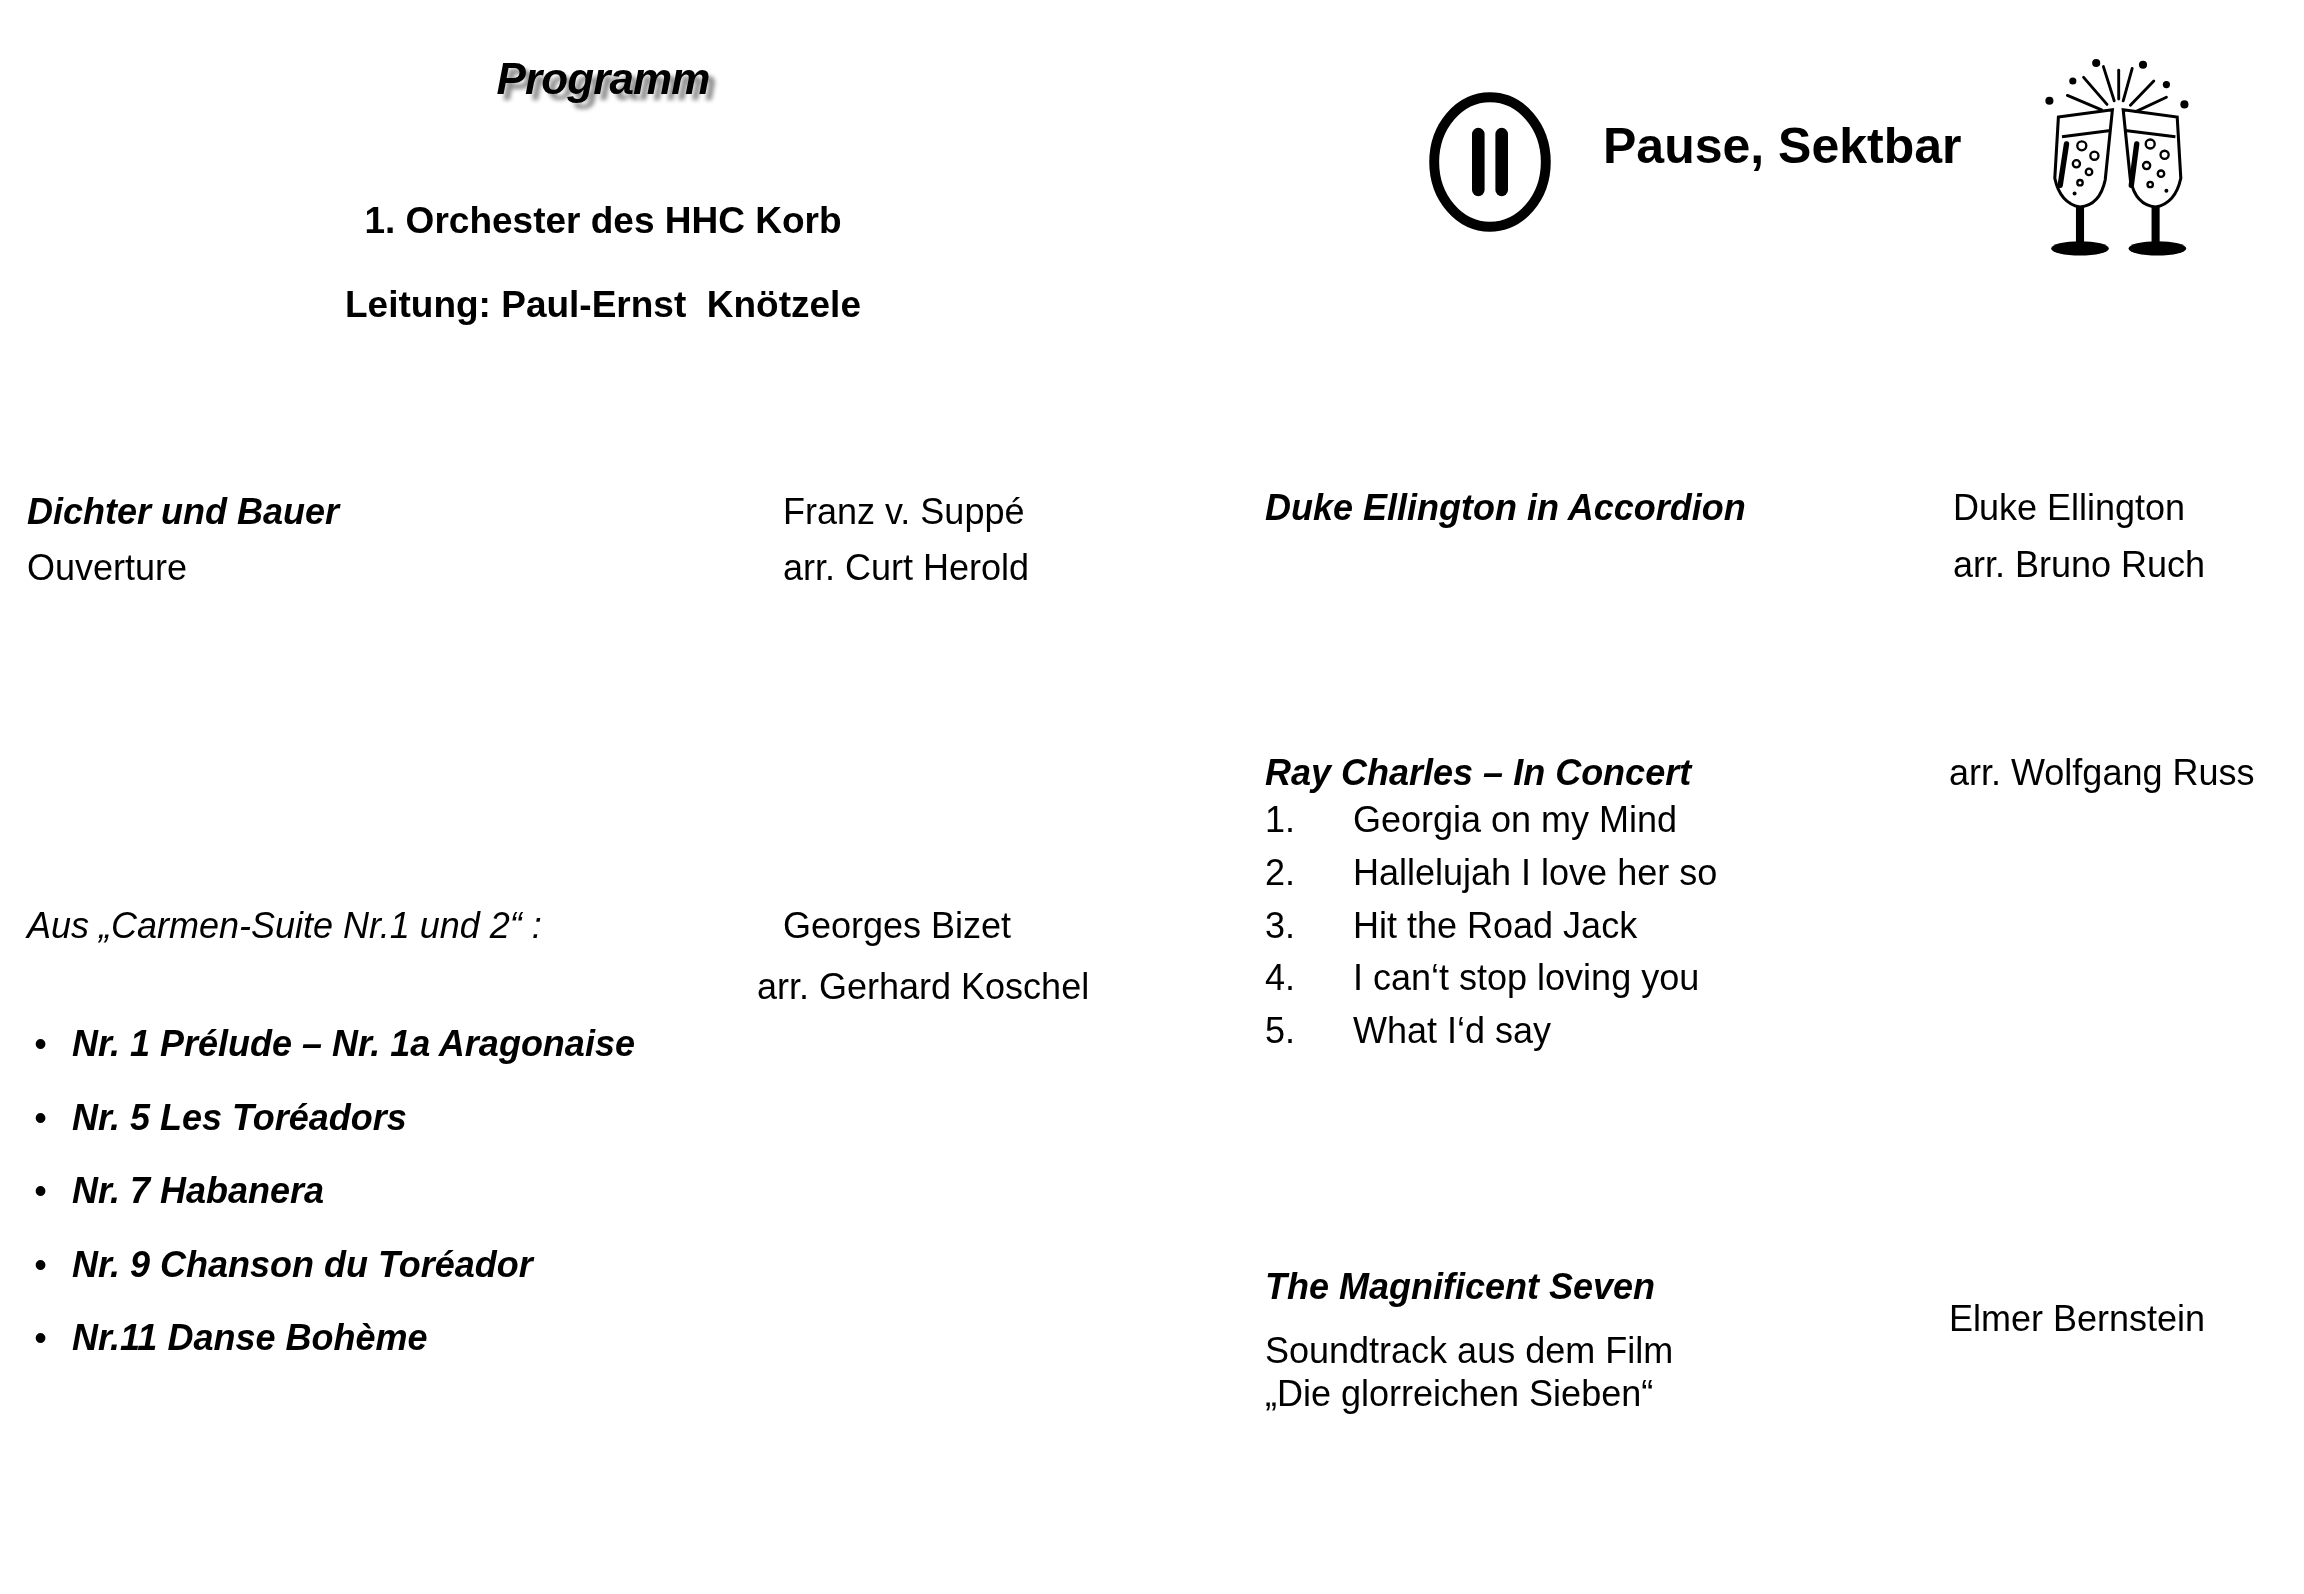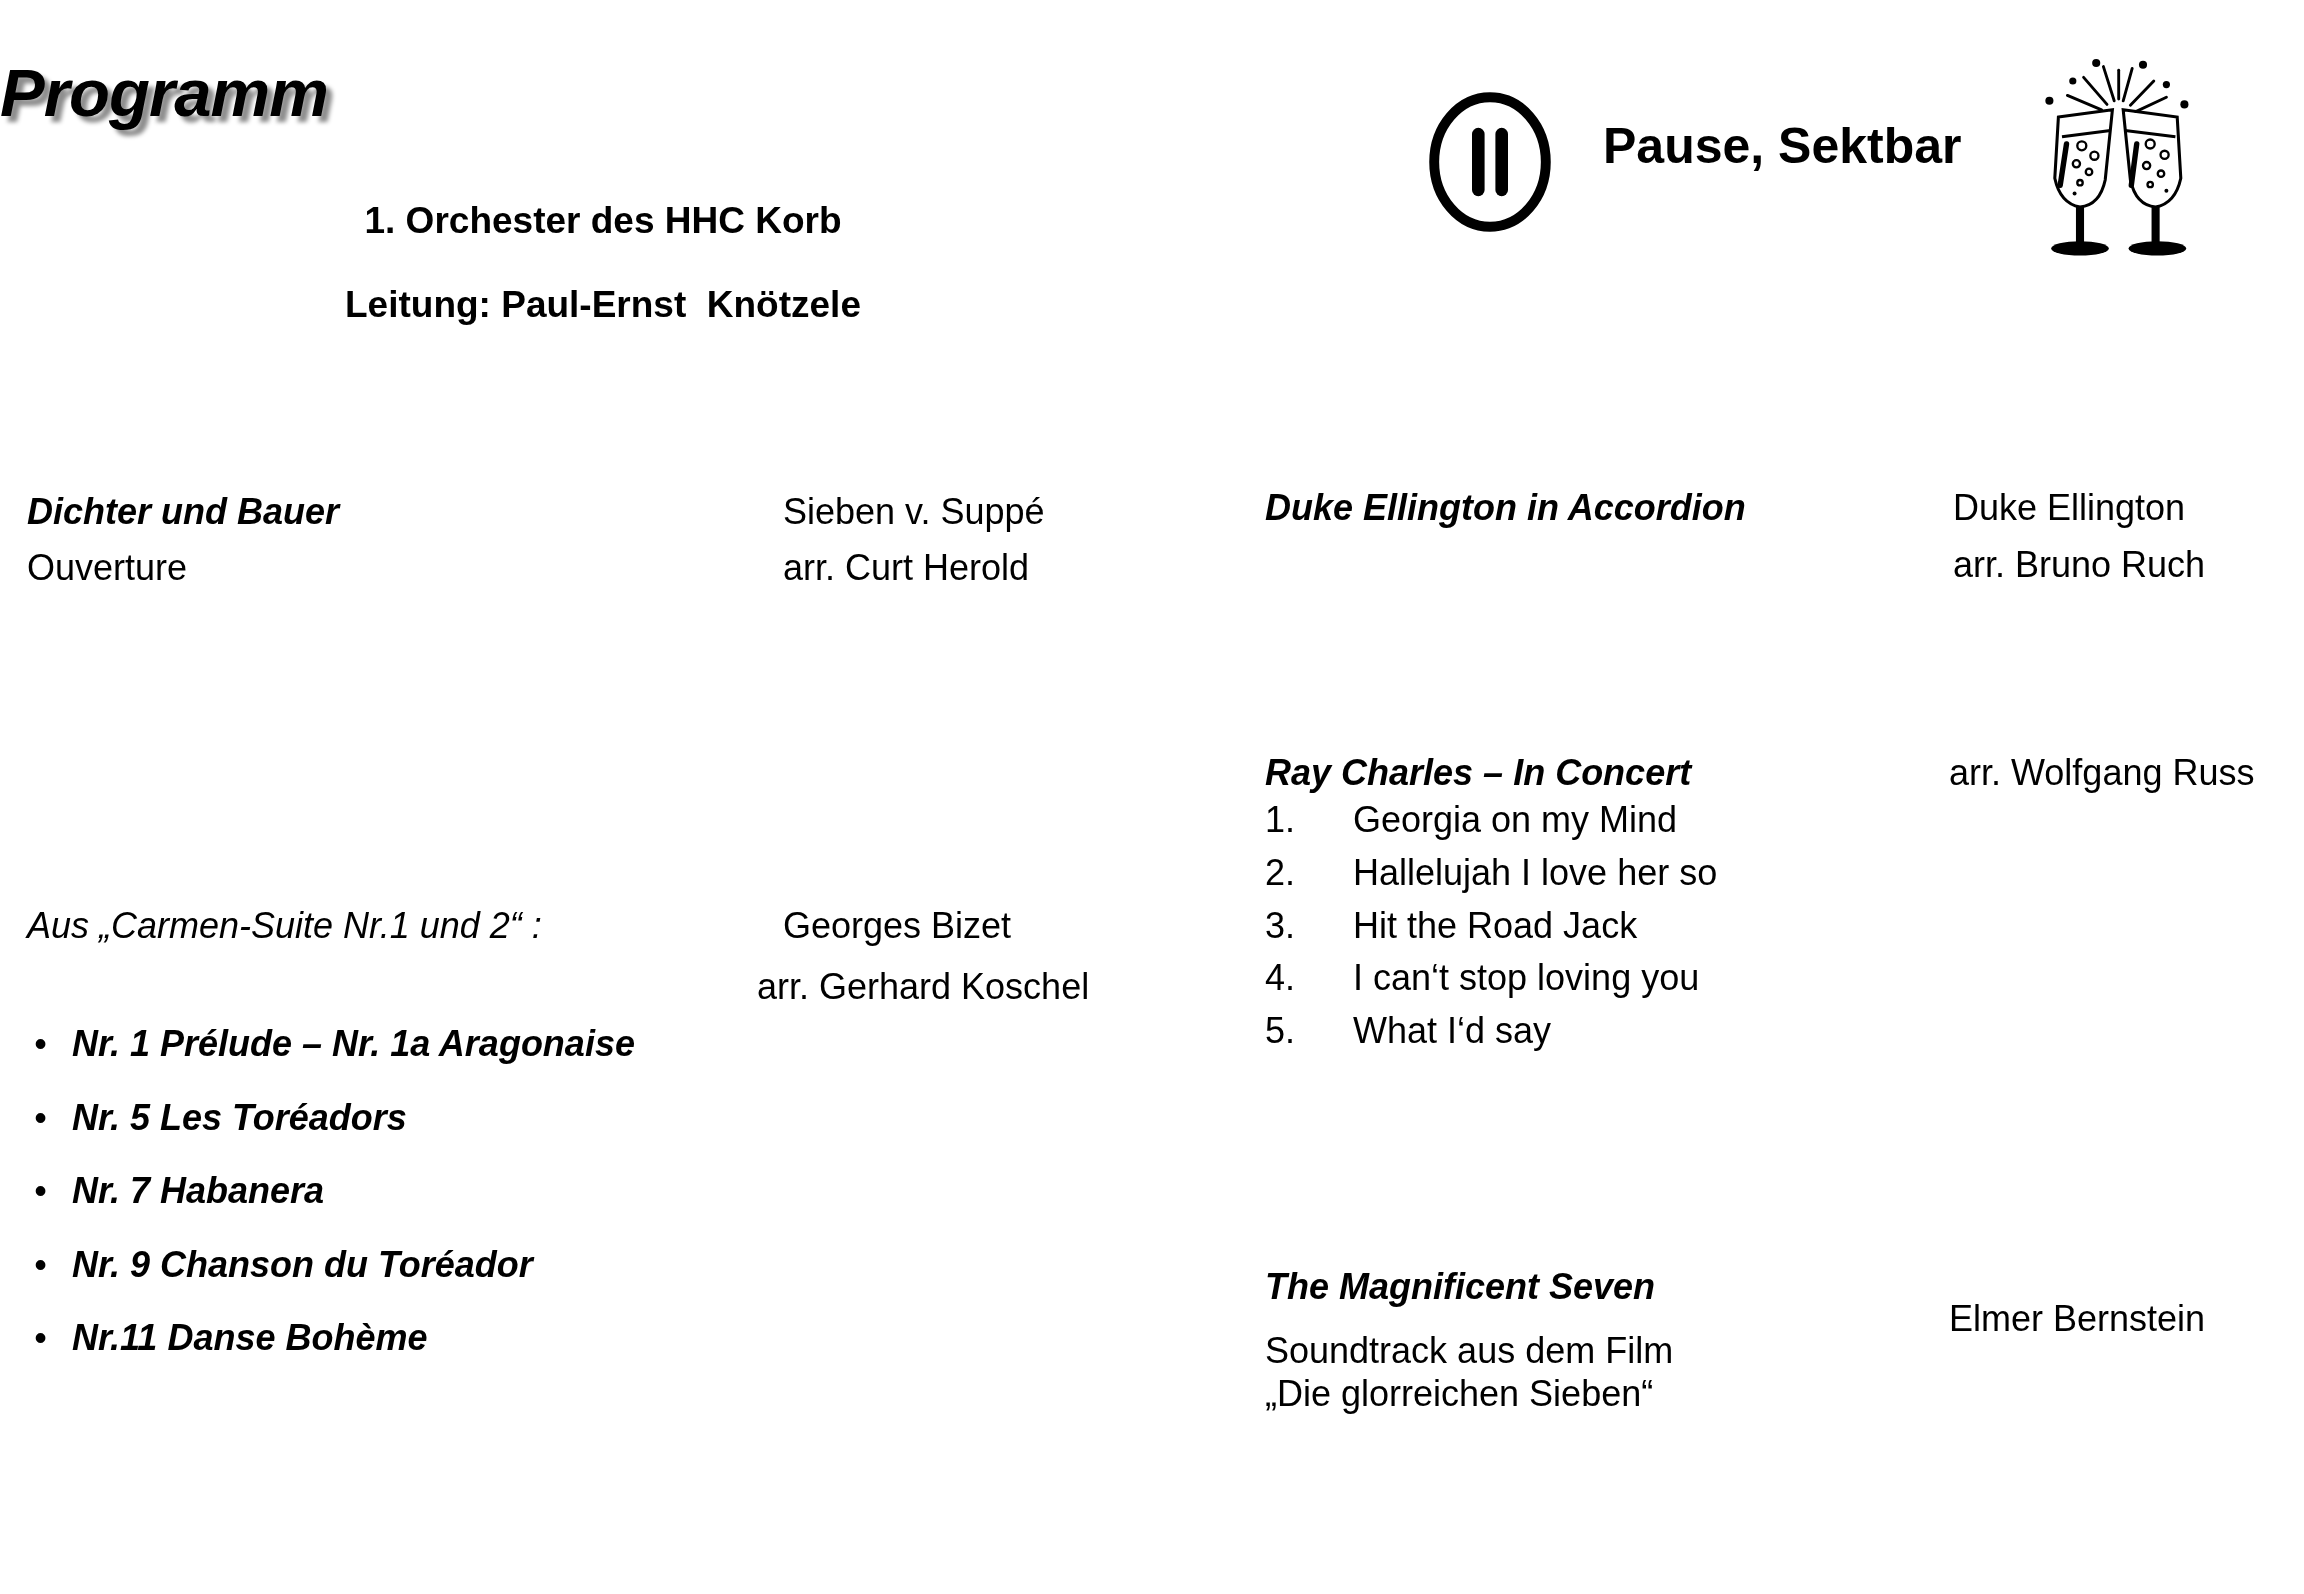--- a/index.html
+++ b/index.html
@@ -18,22 +18,22 @@
     background: #ffffff;
     overflow: hidden;
   }
 
   
   .prog-title {
     position: absolute;
     left: 0;
     top: 54px;
     width: 1206px;
-    text-align: left;
-    font-size: 67px;
+    text-align: center;
+    font-size: 44px;
     font-weight: bold;
     font-style: italic;
     letter-spacing: -0.9px;
     text-shadow: 6.3px 6.3px 4.5px rgba(0,0,0,0.45);
     white-space: nowrap;
   }
   .prog-sub {
     position: absolute;
     left: 0;
     width: 1206px;
@@ -216,21 +216,21 @@
           <circle cx="160" cy="133" r="3.6"></circle>
           <circle cx="148" cy="145" r="3"></circle>
         </g>
         <circle cx="166" cy="152" r="2.2" fill="#000"></circle>
       </svg>
     </span>
   </div>
 
   <div class="entry-title" style="left:27px; top:491px;">Dichter und Bauer</div>
   <div class="entry-text" style="left:27px; top:547px;">Ouverture</div>
-  <div class="composer" style="left:783px; top:491px;">Sieben v. Suppé</div>
+  <div class="composer" style="left:783px; top:491px;">Franz v. Suppé</div>
   <div class="composer" style="left:783px; top:547px;">arr. Curt Herold</div>
 
   <div class="entry-title plain" style="left:27px; top:905px;">Aus „Carmen-Suite Nr.1 und  2“ :</div>
   <div class="composer" style="left:783px; top:905px;">Georges Bizet</div>
   <div class="composer" style="left:757px; top:966px;">arr. Gerhard Koschel</div>
 
   <ul class="bullet-list">
     <li><span class="bullet-dot">•</span><span>Nr. 1 Prélude – Nr. 1a Aragonaise</span></li>
     <li><span class="bullet-dot">•</span><span>Nr. 5 Les Toréadors</span></li>
     <li><span class="bullet-dot">•</span><span>Nr. 7 Habanera</span></li>

